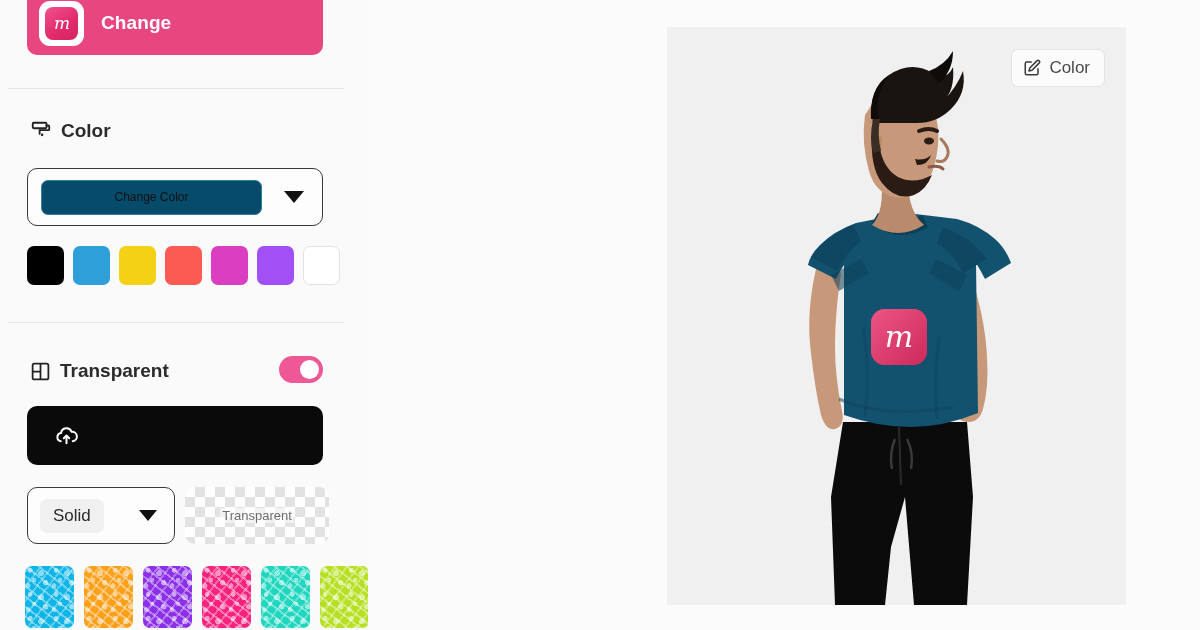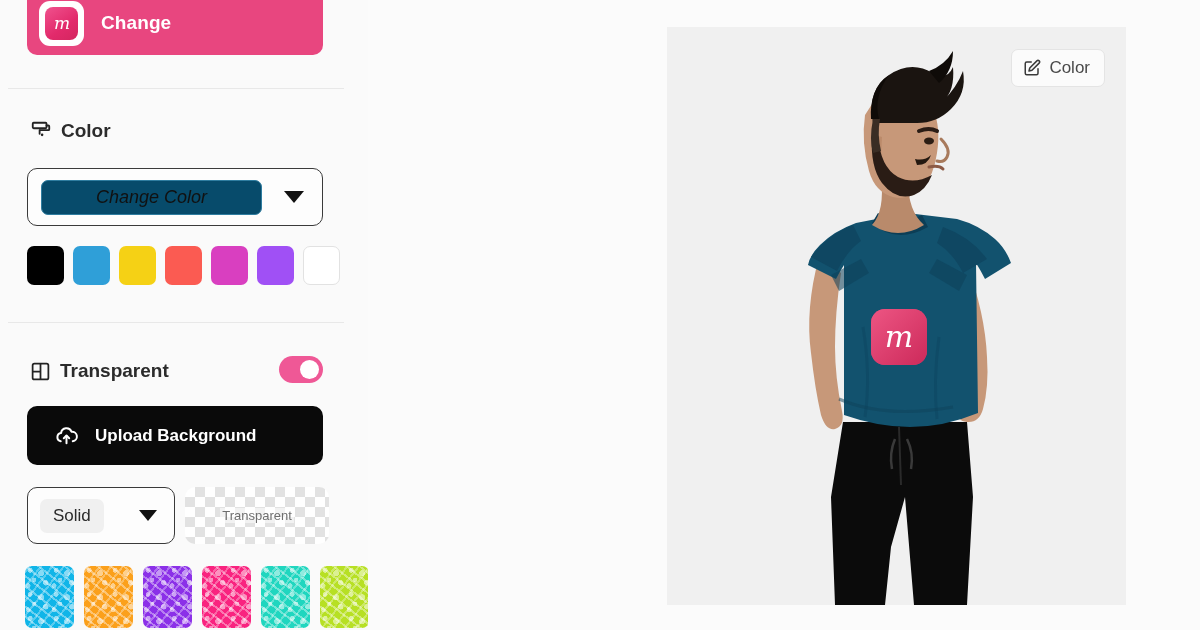--- a/index.html
+++ b/index.html
@@ -60,21 +60,21 @@
     position: absolute; left: 27px; top: 168px;
     width: 296px; height: 58px;
     background: #fdfdfd; border: 1.5px solid #3a3a3a; border-radius: 10px;
     display: flex; align-items: center; justify-content: space-between;
     padding: 0 18px 0 13px; cursor: pointer;
   }
   .color-pill {
     width: 221px; height: 35px; border-radius: 7px;
     background: #074b6b; border: 1px solid #2f7da0;
     display: flex; align-items: center; justify-content: center;
-    color: #111; font-size: 18px; font-style: italic;
+    color: #111; font-size: 12px;
   }
   .caret { width: 0; height: 0; border-left: 10px solid transparent; border-right: 10px solid transparent; border-top: 12px solid #111; }
 
   .swatch-row { position: absolute; left: 27px; top: 246px; display: flex; gap: 9px; }
   .swatch { width: 37px; height: 39px; border-radius: 7px; cursor: pointer; }
   .swatch.white { background: #fff; border: 1px solid #e2e2e2; }
 
   
   .toggle {
     position: absolute; left: 279px; top: 356px;
@@ -219,21 +219,20 @@
       </div>
 
       <button class="upload-btn">
         <span class="ic">
           <svg width="25" height="25" viewBox="0 0 24 24" fill="none" stroke="#fff" stroke-width="1.9" stroke-linecap="round" stroke-linejoin="round">
             <path d="M6.5 17.5A4 4 0 0 1 6.8 9.6a5.2 5.2 0 0 1 10-1.2A3.8 3.8 0 0 1 18 17.5"></path>
             <path d="M12 19.5v-7"></path>
               <path d="M9.4 14.6 12 12l2.6 2.6"></path>
           </svg>
         </span>
-        <span class="upload-label">Upload Background</span>
       </button>
 
       <div class="solid-box">
         <span class="solid-pill">Solid</span>
         <span class="solid-caret"></span>
       </div>
 
       <div class="transparent-box">
         <span>Transparent</span>
       </div>

